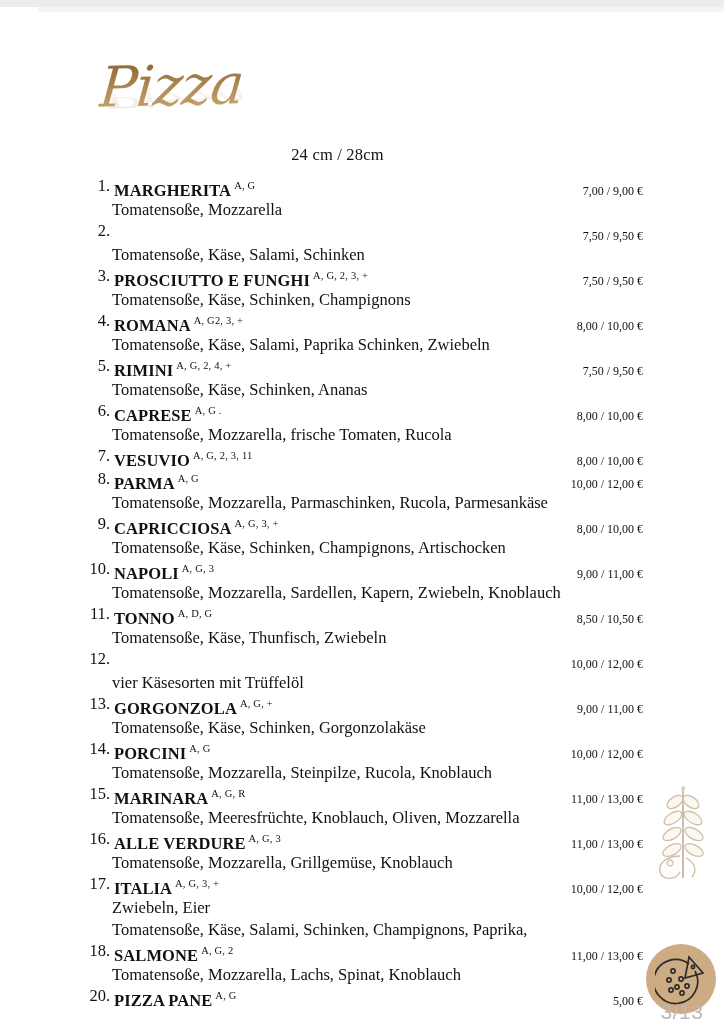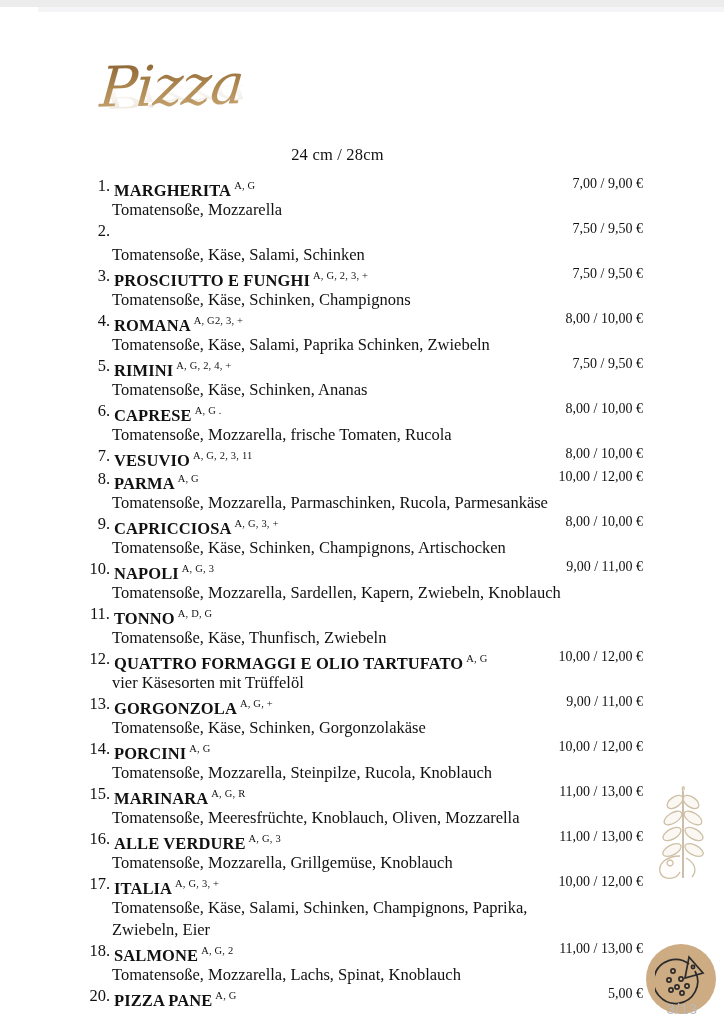--- a/index.html
+++ b/index.html
@@ -127,24 +127,24 @@
     font-size: 10.5px;
     font-weight: normal;
     vertical-align: super;
     letter-spacing: 0.2px;
     margin-left: 3px;
   }
 
   .item-price {
     position: absolute;
     left: 430px;
-    top: 0;
+    top: 8px;
     width: 213px;
     text-align: right;
-    font-size: 14px;
+    font-size: 12px;
     white-space: nowrap;
   }
 
   .item-desc {
     position: relative;
     left: 112px;
     width: 560px;
     font-size: 16.5px;
     line-height: 22px;
     white-space: nowrap;
@@ -178,21 +178,21 @@
     position: absolute;
     left: 9px; top: 9px;
   }
 
   .page-num {
     position: absolute;
     left: 640px;
     top: 1000px;
     width: 84px;
     text-align: center;
-    font-size: 15px;
+    font-size: 21px;
     color: #b9b9b9;
     font-family: "Liberation Sans", sans-serif;
     letter-spacing: 0.5px;
   }
 </style>
 </head>
 <body>
 
 <div class="top-strip"></div>
 <div class="top-strip-2"></div>
@@ -280,27 +280,27 @@
         <span class="item-num">10.</span>
         <span class="item-name"><span>NAPOLI</span><span class="allerg">A, G, 3</span></span>
         <span class="item-price">9,00 / 11,00 €</span>
       </div>
       <div class="item-desc">Tomatensoße, Mozzarella, Sardellen, Kapern, Zwiebeln, Knoblauch</div>
     </div>
     <div class="item">
       <div class="item-headline">
         <span class="item-num">11.</span>
         <span class="item-name"><span>TONNO</span><span class="allerg">A, D, G</span></span>
+        <span class="item-price">8,50 / 10,50 €</span>
       </div>
       <div class="item-desc">Tomatensoße, Käse, Thunfisch, Zwiebeln</div>
     </div>
     <div class="item">
       <div class="item-headline">
         <span class="item-num">12.</span>
-        <span class="item-name"><span>QUATTRO FORMAGGI E OLIO TARTUFATO</span><span class="allerg">A, G</span></span>
         <span class="item-price">10,00 / 12,00 €</span>
       </div>
       <div class="item-desc">vier Käsesorten mit Trüffelöl</div>
     </div>
     <div class="item">
       <div class="item-headline">
         <span class="item-num">13.</span>
         <span class="item-name"><span>GORGONZOLA</span><span class="allerg">A, G, +</span></span>
         <span class="item-price">9,00 / 11,00 €</span>
       </div>
@@ -329,22 +329,22 @@
         <span class="item-price">11,00 / 13,00 €</span>
       </div>
       <div class="item-desc">Tomatensoße, Mozzarella, Grillgemüse, Knoblauch</div>
     </div>
     <div class="item">
       <div class="item-headline">
         <span class="item-num">17.</span>
         <span class="item-name"><span>ITALIA</span><span class="allerg">A, G, 3, +</span></span>
         <span class="item-price">10,00 / 12,00 €</span>
       </div>
+      <div class="item-desc">Zwiebeln, Eier</div>
       <div class="item-desc">Tomatensoße, Käse, Salami, Schinken, Champignons, Paprika,</div>
-      <div class="item-desc">Zwiebeln, Eier</div>
     </div>
     <div class="item">
       <div class="item-headline">
         <span class="item-num">18.</span>
         <span class="item-name"><span>SALMONE</span><span class="allerg">A, G, 2</span></span>
         <span class="item-price">11,00 / 13,00 €</span>
       </div>
       <div class="item-desc">Tomatensoße, Mozzarella, Lachs, Spinat, Knoblauch</div>
     </div>
     <div class="item">

